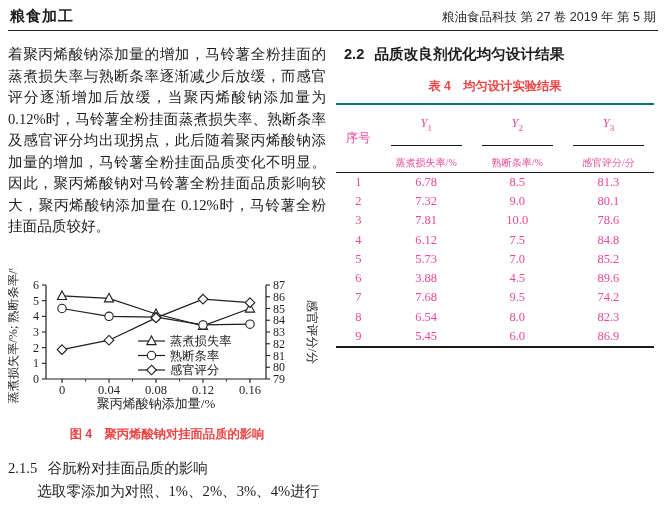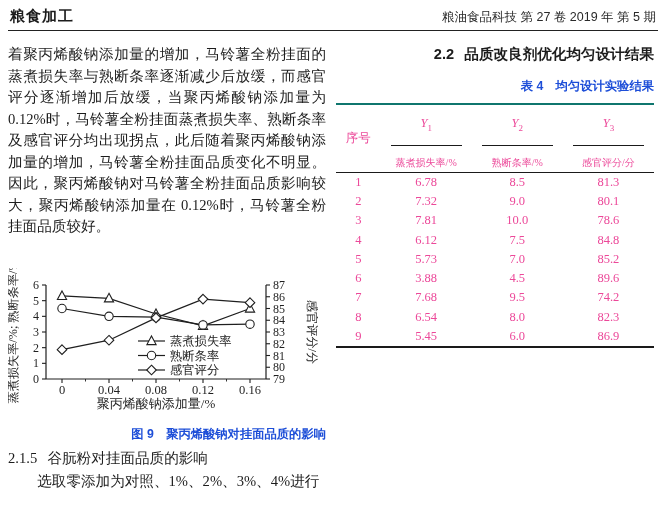--- a/index.html
+++ b/index.html
@@ -13,27 +13,27 @@
     border-bottom:1.6px solid #222;padding:7px 2px 4px 2px;
     font-family:"Liberation Sans","DejaVu Sans",sans-serif;
   }
   .ph-left{font-weight:bold;font-size:15px;letter-spacing:1px;}
   .ph-right{font-size:12.5px;color:#2a2a2a;}
   .columns{display:flex;gap:10px;padding-top:13px;}
   .col{width:318px;box-sizing:border-box;}
   .body-text{font-size:14.6px;line-height:21.5px;text-align:justify;margin:0;}
   .indent{text-indent:2em;}
   .h2{font-family:"Liberation Sans","DejaVu Sans",sans-serif;font-weight:bold;
-      font-size:14.6px;margin:1px 0 4px 16px;text-align:right;}
+      font-size:14.6px;margin:1px 0 4px 8px;}
   .h2 .t,.h3 .t{margin-left:0.7em;}
-  .h3{font-size:14.6px;margin:6px 0 3px 0;}
+  .h3{font-size:14.6px;margin:16px 0 3px 0;}
   .fig{margin:30px 0 0 0;}
   .fig-caption,.tbl-caption{
-    text-align:right;font-weight:bold;font-size:12.3px;
-    font-family:"Liberation Sans","DejaVu Sans",sans-serif;color:#1d4ed8;
+    text-align:center;font-weight:bold;font-size:12.3px;
+    font-family:"Liberation Sans","DejaVu Sans",sans-serif;color:#ef4444;
   }
   .fig-caption{margin-top:4px;}
   .tbl-caption{margin-top:14px;}
   table.t4{width:100%;border-collapse:collapse;margin-top:8px;
     border-top:2px solid #0f766e;border-bottom:2px solid #1a1a1a;
     font-size:12.5px;color:#ec4899;}
   .t4 th{font-weight:normal;text-align:center;padding:1px 2px;}
   .t4 td{text-align:center;padding:0 2px;height:19.3px;}
   .t4 th.corner{border-bottom:1.1px solid #1a1a1a;width:14%;}
   .t4 th.lh{border-bottom:1.1px solid #1a1a1a;padding-bottom:2px;font-size:10px;}
@@ -147,21 +147,21 @@
                 <path d="M 143.5 68 L 148.1 76.6 L 138.9 76.6 Z" fill="#fff" stroke="#1f1f1f" stroke-width="1.1"></path>
                 <text x="162" y="77" text-anchor="start" font-size="12.3" fill="#1f1f1f">蒸煮损失率</text>
                 <line x1="130" y1="87.5" x2="157" y2="87.5" stroke="#1f1f1f" stroke-width="1.2"></line>
                 <circle cx="143.5" cy="87.5" r="4.2" fill="#fff" stroke="#1f1f1f" stroke-width="1.1"></circle>
                 <text x="162" y="91.5" text-anchor="start" font-size="12.3" fill="#1f1f1f">熟断条率</text>
                 <line x1="130" y1="102" x2="157" y2="102" stroke="#1f1f1f" stroke-width="1.2"></line>
                 <path d="M 143.5 97.2 L 148.3 102 L 143.5 106.8 L 138.7 102 Z" fill="#fff" stroke="#1f1f1f" stroke-width="1.1"></path>
                 <text x="162" y="106" text-anchor="start" font-size="12.3" fill="#1f1f1f">感官评分</text>
               </g>
             </svg></div>
-        <figcaption class="fig-caption">图 9　聚丙烯酸钠对挂面品质的影响</figcaption>
+        <figcaption class="fig-caption">图 4　聚丙烯酸钠对挂面品质的影响</figcaption>
       </figure>
 
       <div class="h3">
         <span>2.1.5</span><span class="t">谷朊粉对挂面品质的影响</span>
       </div>
       <p class="body-text indent">选取零添加为对照、1%、2%、3%、4%进行</p>
     </div>
 
     <div class="col">
       <div class="h2">

